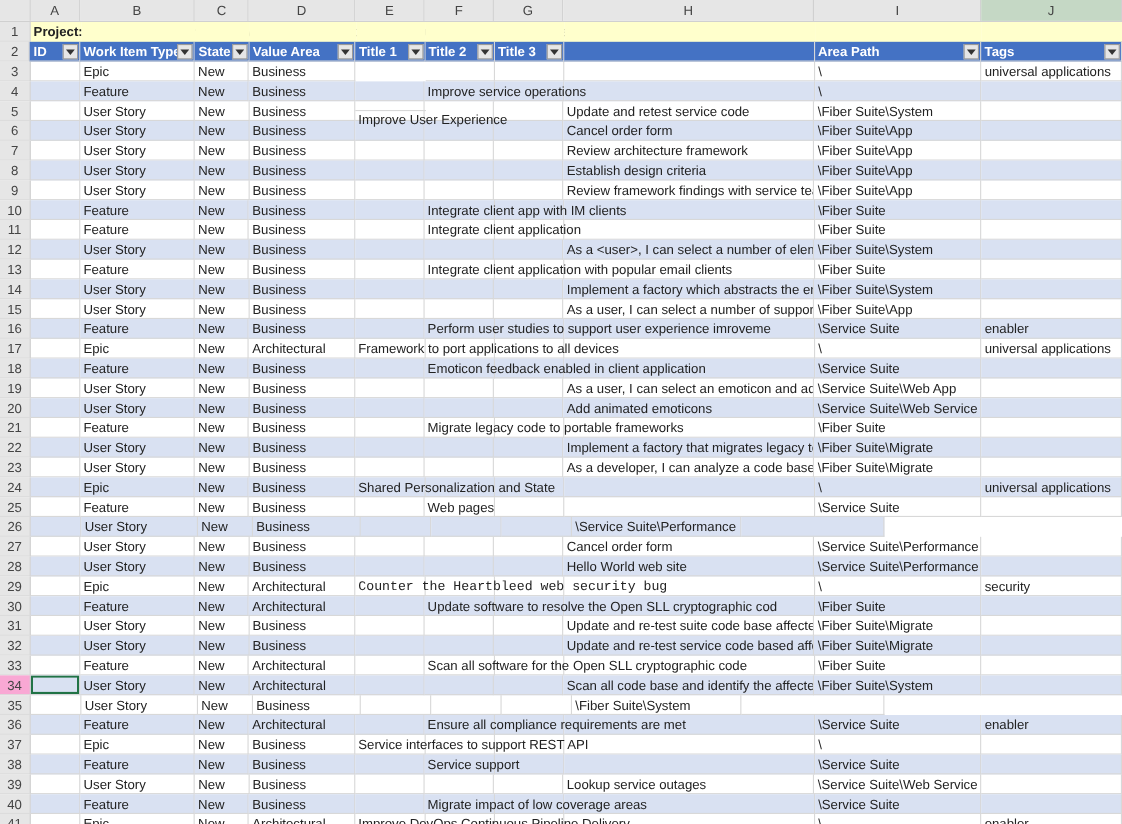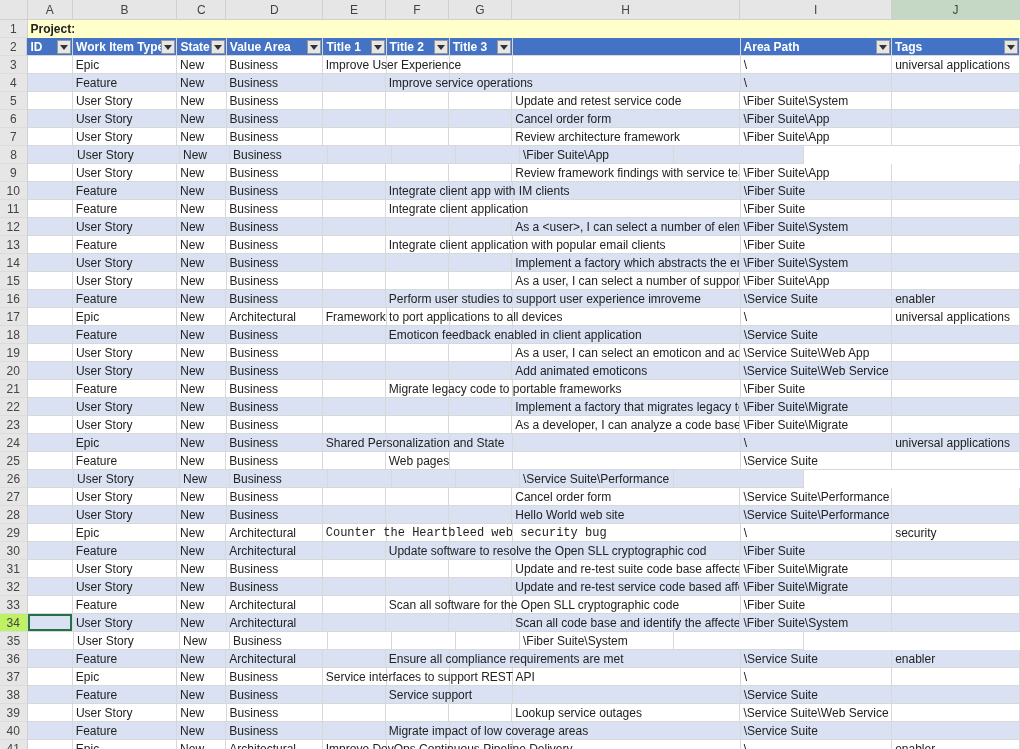--- a/index.html
+++ b/index.html
@@ -45,21 +45,21 @@
     width: 28px;
     background: #e6e6e6;
     border-right: 1px solid #d0d0d0;
     border-bottom: 1px solid #dcdcdc;
     text-align: center;
     line-height: 18px;
     color: #444;
     font-size: 12px;
   }
   .rownum.selected {
-    background: #bef264;
+    background: #f9a8d4;
   }
   .cell {
     border-right: 1px solid #d8d8d8;
     border-bottom: 1px solid #d8d8d8;
     line-height: 18px;
     padding: 0 3px;
     white-space: nowrap;
     overflow: hidden;
     color: #222;
   }
@@ -180,21 +180,21 @@
     <div class="cell wJ"><span>Tags</span><span class="filter-arrow"></span></div>
   </div>
 
   <div id="data-rows">
       <div class="row">
         <div class="rownum">3</div>
         <div class="cell wA"></div>
         <div class="cell wB">Epic</div>
         <div class="cell wC">New</div>
         <div class="cell wD">Business</div>
-        <div class="cell wE" style="overflow: visible; position: relative; z-index: 1;">Improve User Experience</div>
+        <div class="cell wE" style="overflow: visible; position: relative; z-index: 1; margin-top: 44px;">Improve User Experience</div>
         <div class="cell wF"></div>
         <div class="cell wG"></div>
         <div class="cell wH"></div>
         <div class="cell wI">\</div>
         <div class="cell wJ">universal applications</div>
       </div>
       <div class="row band">
         <div class="rownum">4</div>
         <div class="cell wA"></div>
         <div class="cell wB">Feature</div>
@@ -248,20 +248,21 @@
       </div>
       <div class="row band">
         <div class="rownum">8</div>
         <div class="cell wA"></div>
         <div class="cell wB">User Story</div>
         <div class="cell wC">New</div>
         <div class="cell wD">Business</div>
         <div class="cell wE"></div>
         <div class="cell wF"></div>
         <div class="cell wG"></div>
+        <div class="cell wH">Establish design criteria</div>
         <div class="cell wI">\Fiber Suite\App</div>
         <div class="cell wJ"></div>
       </div>
       <div class="row">
         <div class="rownum">9</div>
         <div class="cell wA"></div>
         <div class="cell wB">User Story</div>
         <div class="cell wC">New</div>
         <div class="cell wD">Business</div>
         <div class="cell wE"></div>

